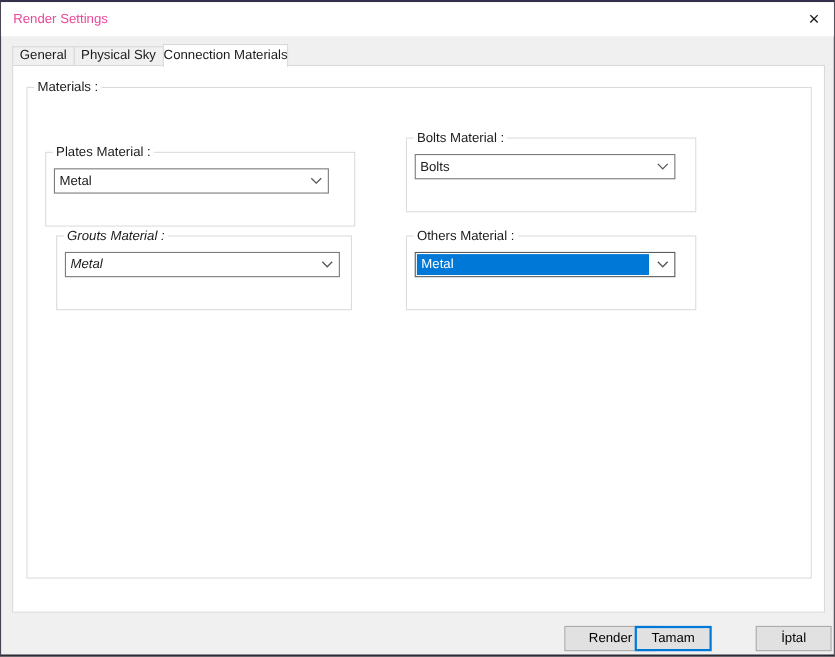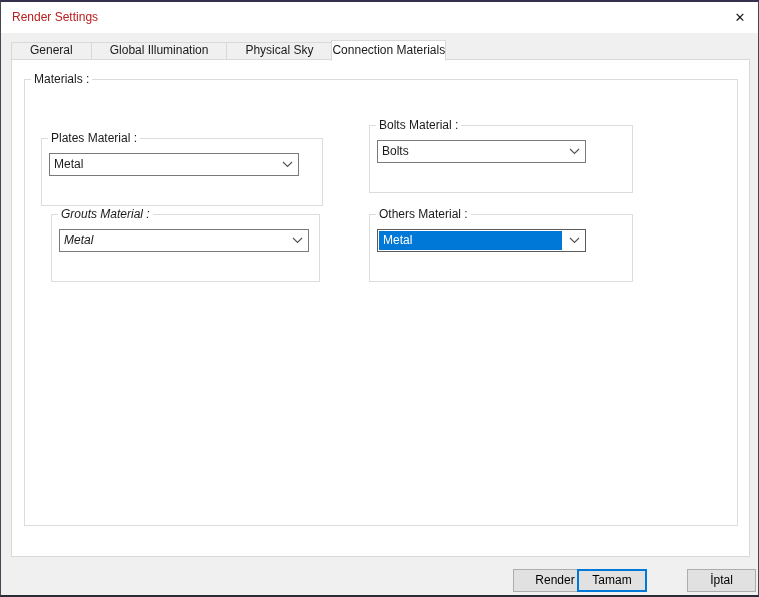--- a/index.html
+++ b/index.html
@@ -9,40 +9,40 @@
     font-family:"Liberation Sans","DejaVu Sans",sans-serif;
     font-size:12px; color:#1a1a1a;
     background:#f0f0f0;
     border:1px solid #4a4553;
     border-top:2px solid #37304c;
     border-bottom:2px solid #2b2b33;
     overflow:hidden;
   }
   
   .titlebar { position:absolute; left:0; top:0; width:100%; height:31px; background:#ffffff; }
-  .title { position:absolute; left:11px; top:0; line-height:31px; font-size:12px; color:#b91c1c; white-space:nowrap; }
+  .title { position:absolute; left:11px; top:0; line-height:31px; font-size:12px; color:#ec4899; white-space:nowrap; }
   .closebtn { position:absolute; right:3px; top:0; width:30px; height:31px; display:flex; align-items:center; justify-content:center; font-size:13px; color:#1a1a1a; cursor:default; }
   
   .tabs { position:absolute; left:10px; top:38px; height:19px; display:flex; align-items:flex-end; z-index:3; }
-  .tab { height:17px; line-height:15px; padding:0 18px; background:#f0f0f0; border:1px solid #d9d9d9; border-bottom:none; margin-right:-1px; white-space:nowrap; color:#1a1a1a; }
+  .tab { height:17px; line-height:15px; padding:0 6px; background:#f0f0f0; border:1px solid #d9d9d9; border-bottom:none; margin-right:-1px; white-space:nowrap; color:#1a1a1a; }
   .tab.active { height:21px; line-height:19px; margin-bottom:-2px; padding:0 0; background:#ffffff; position:relative; z-index:4; }
   
   .pane { position:absolute; left:10px; top:57px; width:739px; height:498px; background:#ffffff; border:1px solid #d9d9d9; z-index:1; }
   
   .group { position:absolute; border:1px solid #dcdcdc; }
   .group > .glabel { position:absolute; top:-8px; left:6px; background:#ffffff; padding:0 3px; line-height:15px; white-space:nowrap; color:#1a1a1a;text-align:center; }
   .g-materials { left:12px; top:19px; width:714px; height:447px; }
   .g-plates { left:16px; top:45px; width:282px; height:68px;margin-top:13px; }
   .g-bolts  { left:344px; top:45px; width:264px; height:68px; }
   .g-grouts { left:26px; top:134px; width:269px; height:68px;font-style:italic; }
   .g-others { left:344px; top:134px; width:264px; height:68px; }
   
   .combo { position:absolute; left:7px; top:14px; height:23px; background:#fff; border:1px solid #7a7a7a; }
   .combo.w1 { width:250px; }
-  .combo.w2 { width:209px; }
+  .combo.w2 { width:237px; }
   .combo .txt { position:absolute; left:4px; top:0; line-height:21px; white-space:nowrap; z-index:2; }
   .combo .arrow { position:absolute; right:0; top:0; width:22px; height:21px; display:flex; align-items:center; justify-content:center; z-index:2; }
   .combo.selected { border-color:#5c5c5c; }
   .combo.selected .fill { position:absolute; left:1px; top:1px; bottom:1px; right:23px; background:#0078d7; z-index:1; }
   .combo.selected .txt { color:#ffffff; left:5px; }
   
   .btn { position:absolute; top:567px; height:23px; background:#e1e1e1; border:1px solid #adadad; text-align:center; line-height:21px; color:#000; cursor:default; }
   .btn-render { left:512px; width:84px; }
   .btn-ok { left:576px; width:70px; border:2px solid #0078d7; line-height:19px; }
   .btn-cancel { left:686px; width:69px; }
@@ -52,21 +52,20 @@
 
 <div class="titlebar">
   <div class="title">Render Settings</div>
   <div class="closebtn">
     <span>✕</span>
   </div>
 </div>
 
 <div class="tabs">
   <div class="tab">General</div>
-  <div class="tab">Global Illumination</div>
   <div class="tab">Physical Sky</div>
   <div class="tab active">Connection Materials</div>
 </div>
 
 <div class="pane">
 
   <div class="group g-materials">
     <span class="glabel">Materials :</span>
 
     <div class="group g-plates">

